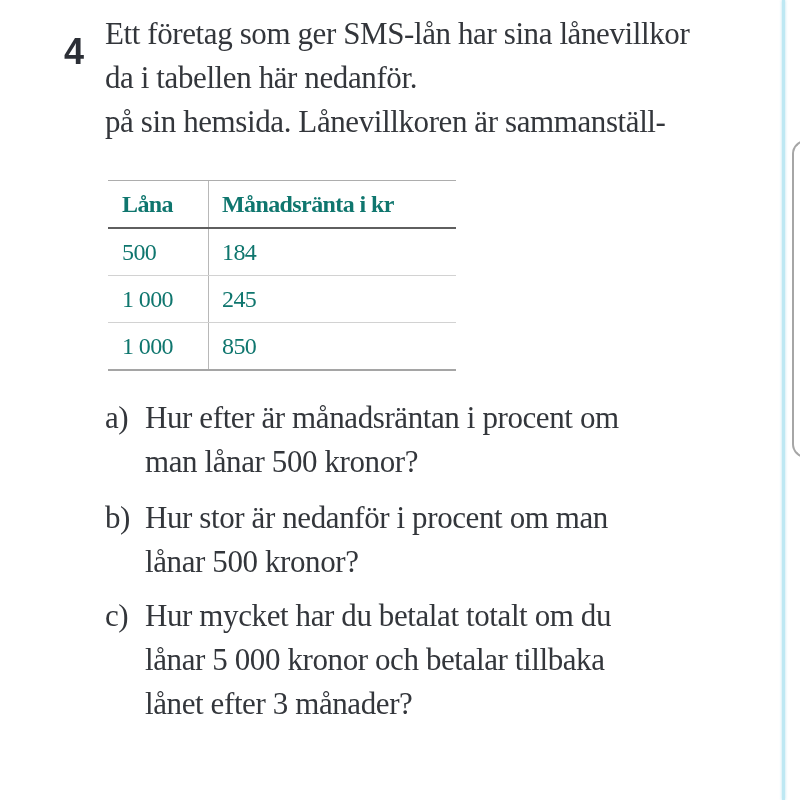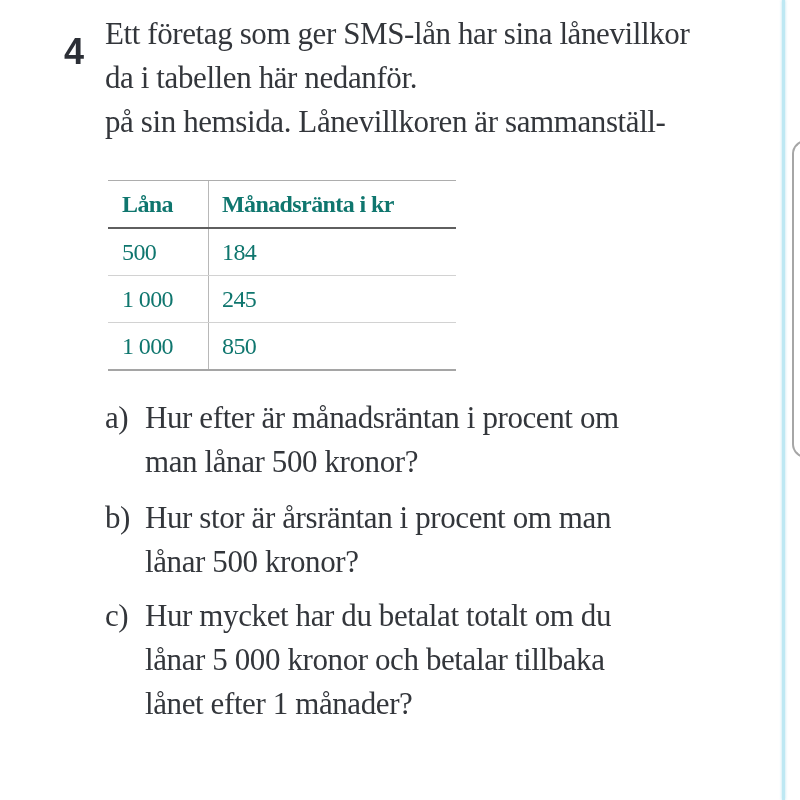--- a/index.html
+++ b/index.html
@@ -128,30 +128,30 @@
     <div class="q-label">a)</div>
     <div class="q-lines">
       <div class="serif-line">Hur efter är månadsräntan i procent om</div>
       <div class="serif-line">man lånar 500 kronor?</div>
     </div>
   </div>
 
   <div class="question q-b">
     <div class="q-label">b)</div>
     <div class="q-lines">
-      <div class="serif-line">Hur stor är årsräntan i procent om man</div>
+      <div class="serif-line">Hur stor är nedanför i procent om man</div>
       <div class="serif-line">lånar 500 kronor?</div>
     </div>
   </div>
 
   <div class="question q-c">
     <div class="q-label">c)</div>
     <div class="q-lines">
       <div class="serif-line">Hur mycket har du betalat totalt om du</div>
       <div class="serif-line">lånar 5 000 kronor och betalar tillbaka</div>
-      <div class="serif-line">lånet efter 1 månader?</div>
+      <div class="serif-line">lånet efter 3 månader?</div>
     </div>
   </div>
 
   <div class="scroll-handle"></div>
   <div class="accent-line" style="background: rgb(190, 232, 243);"></div>
 
 </div>
 
 </body></html>

